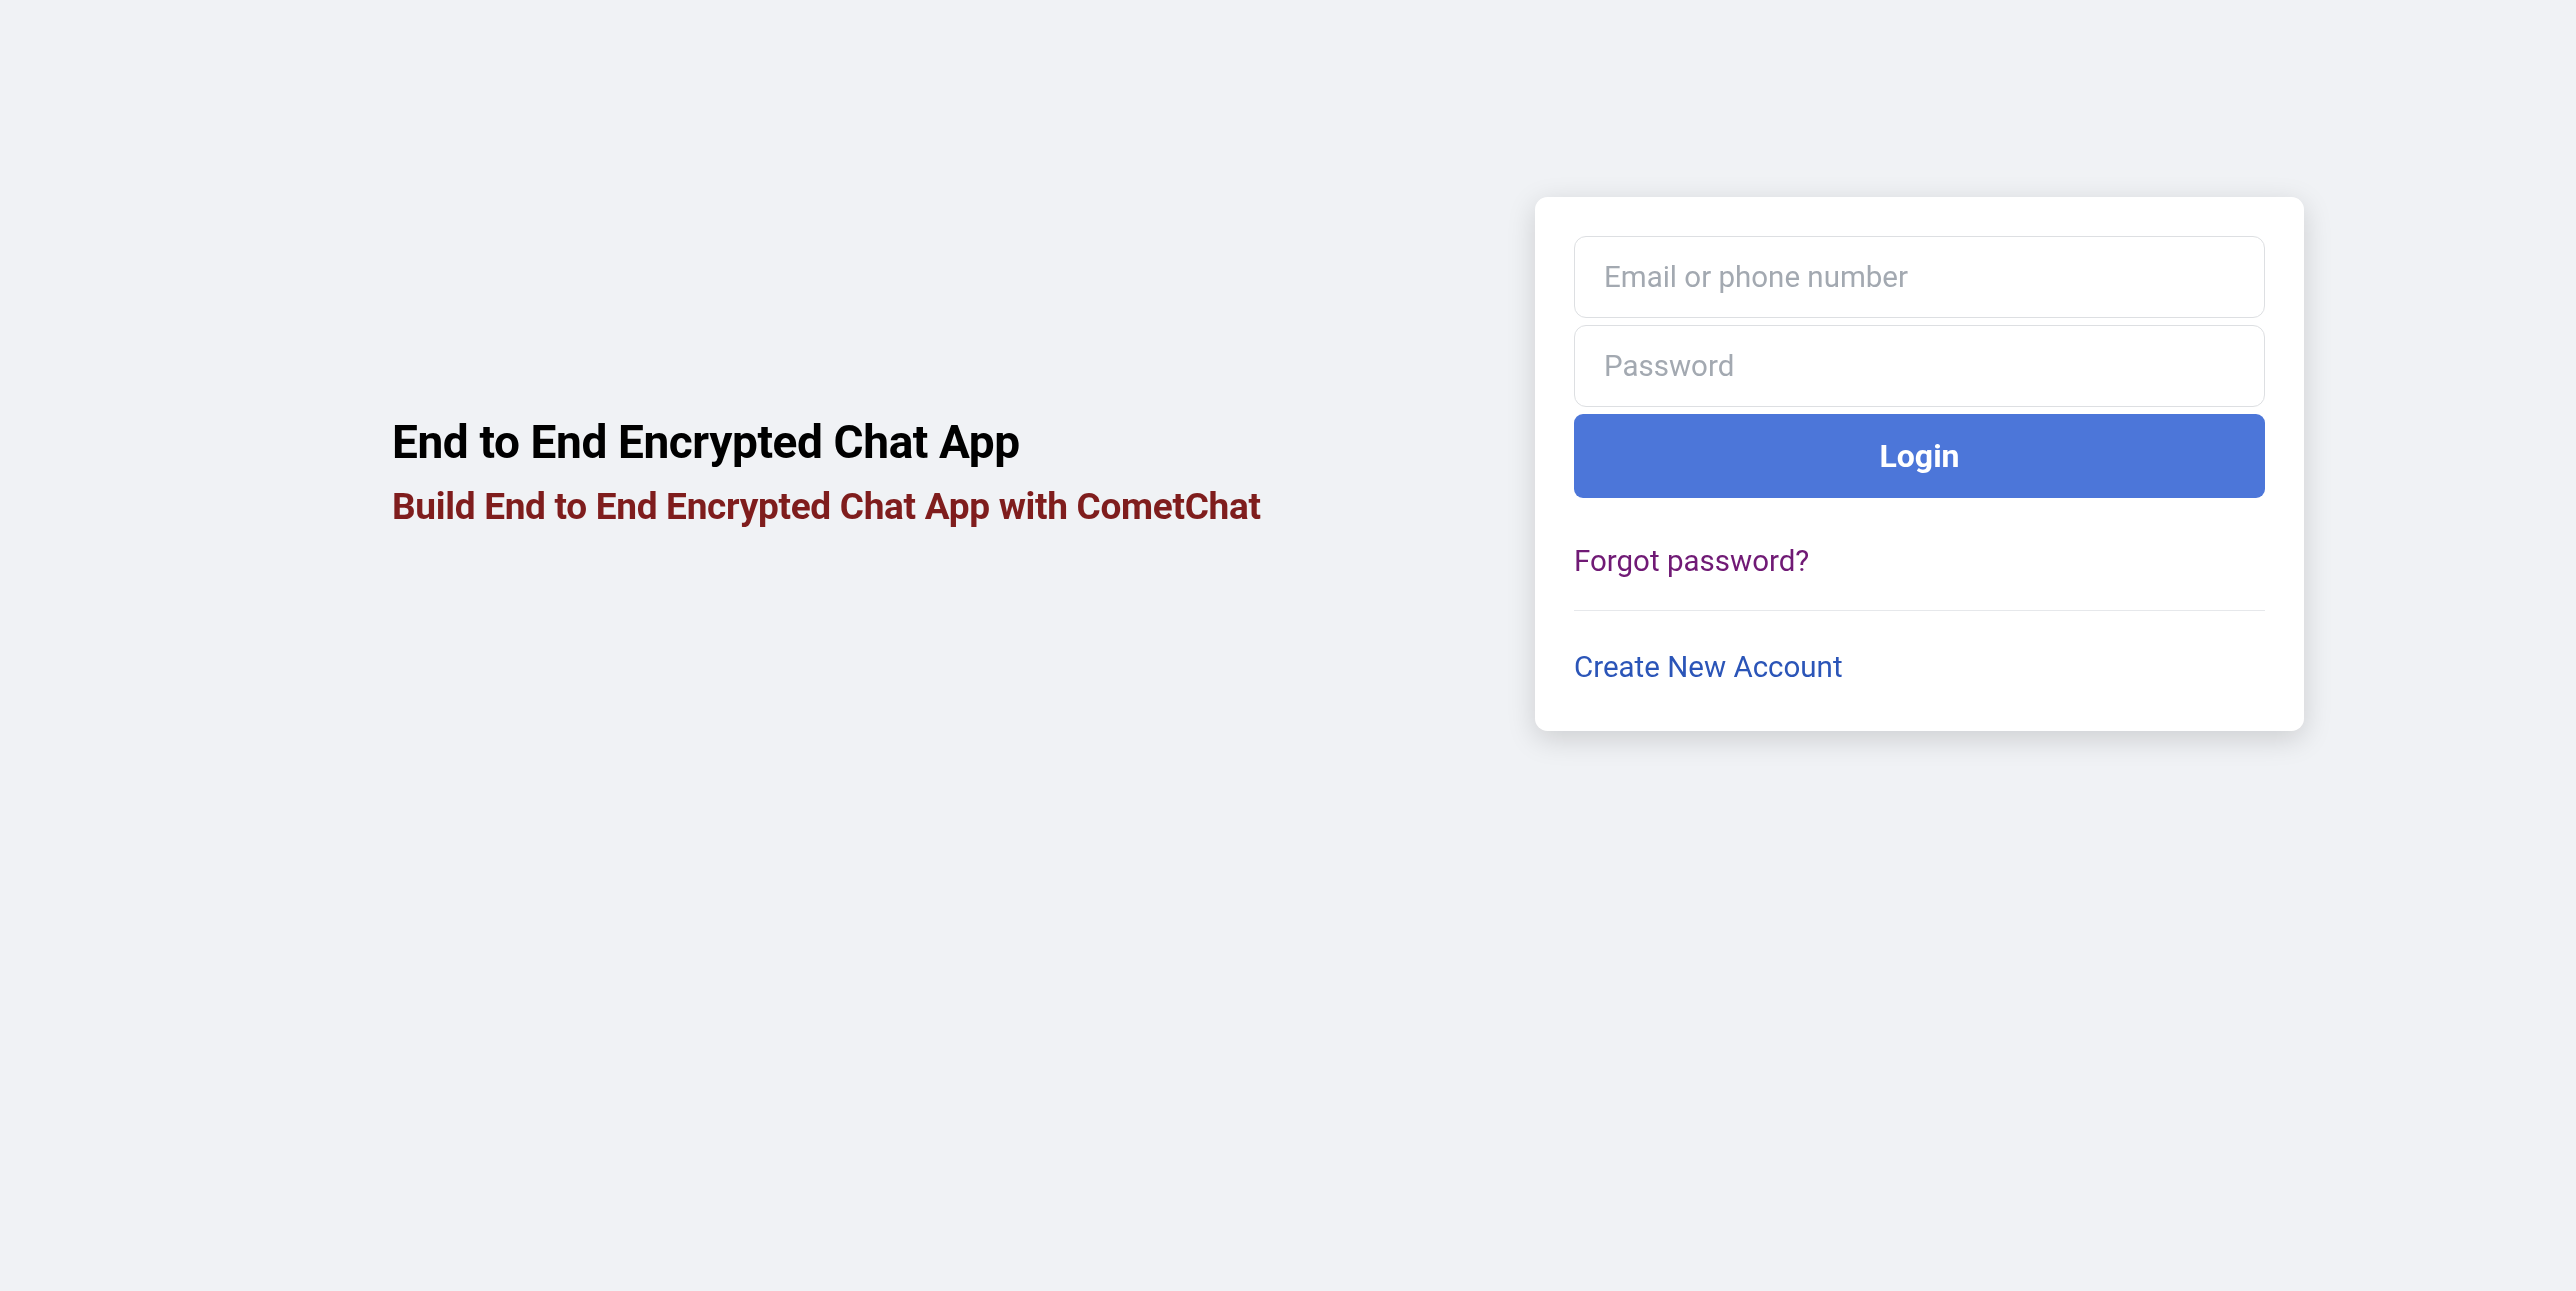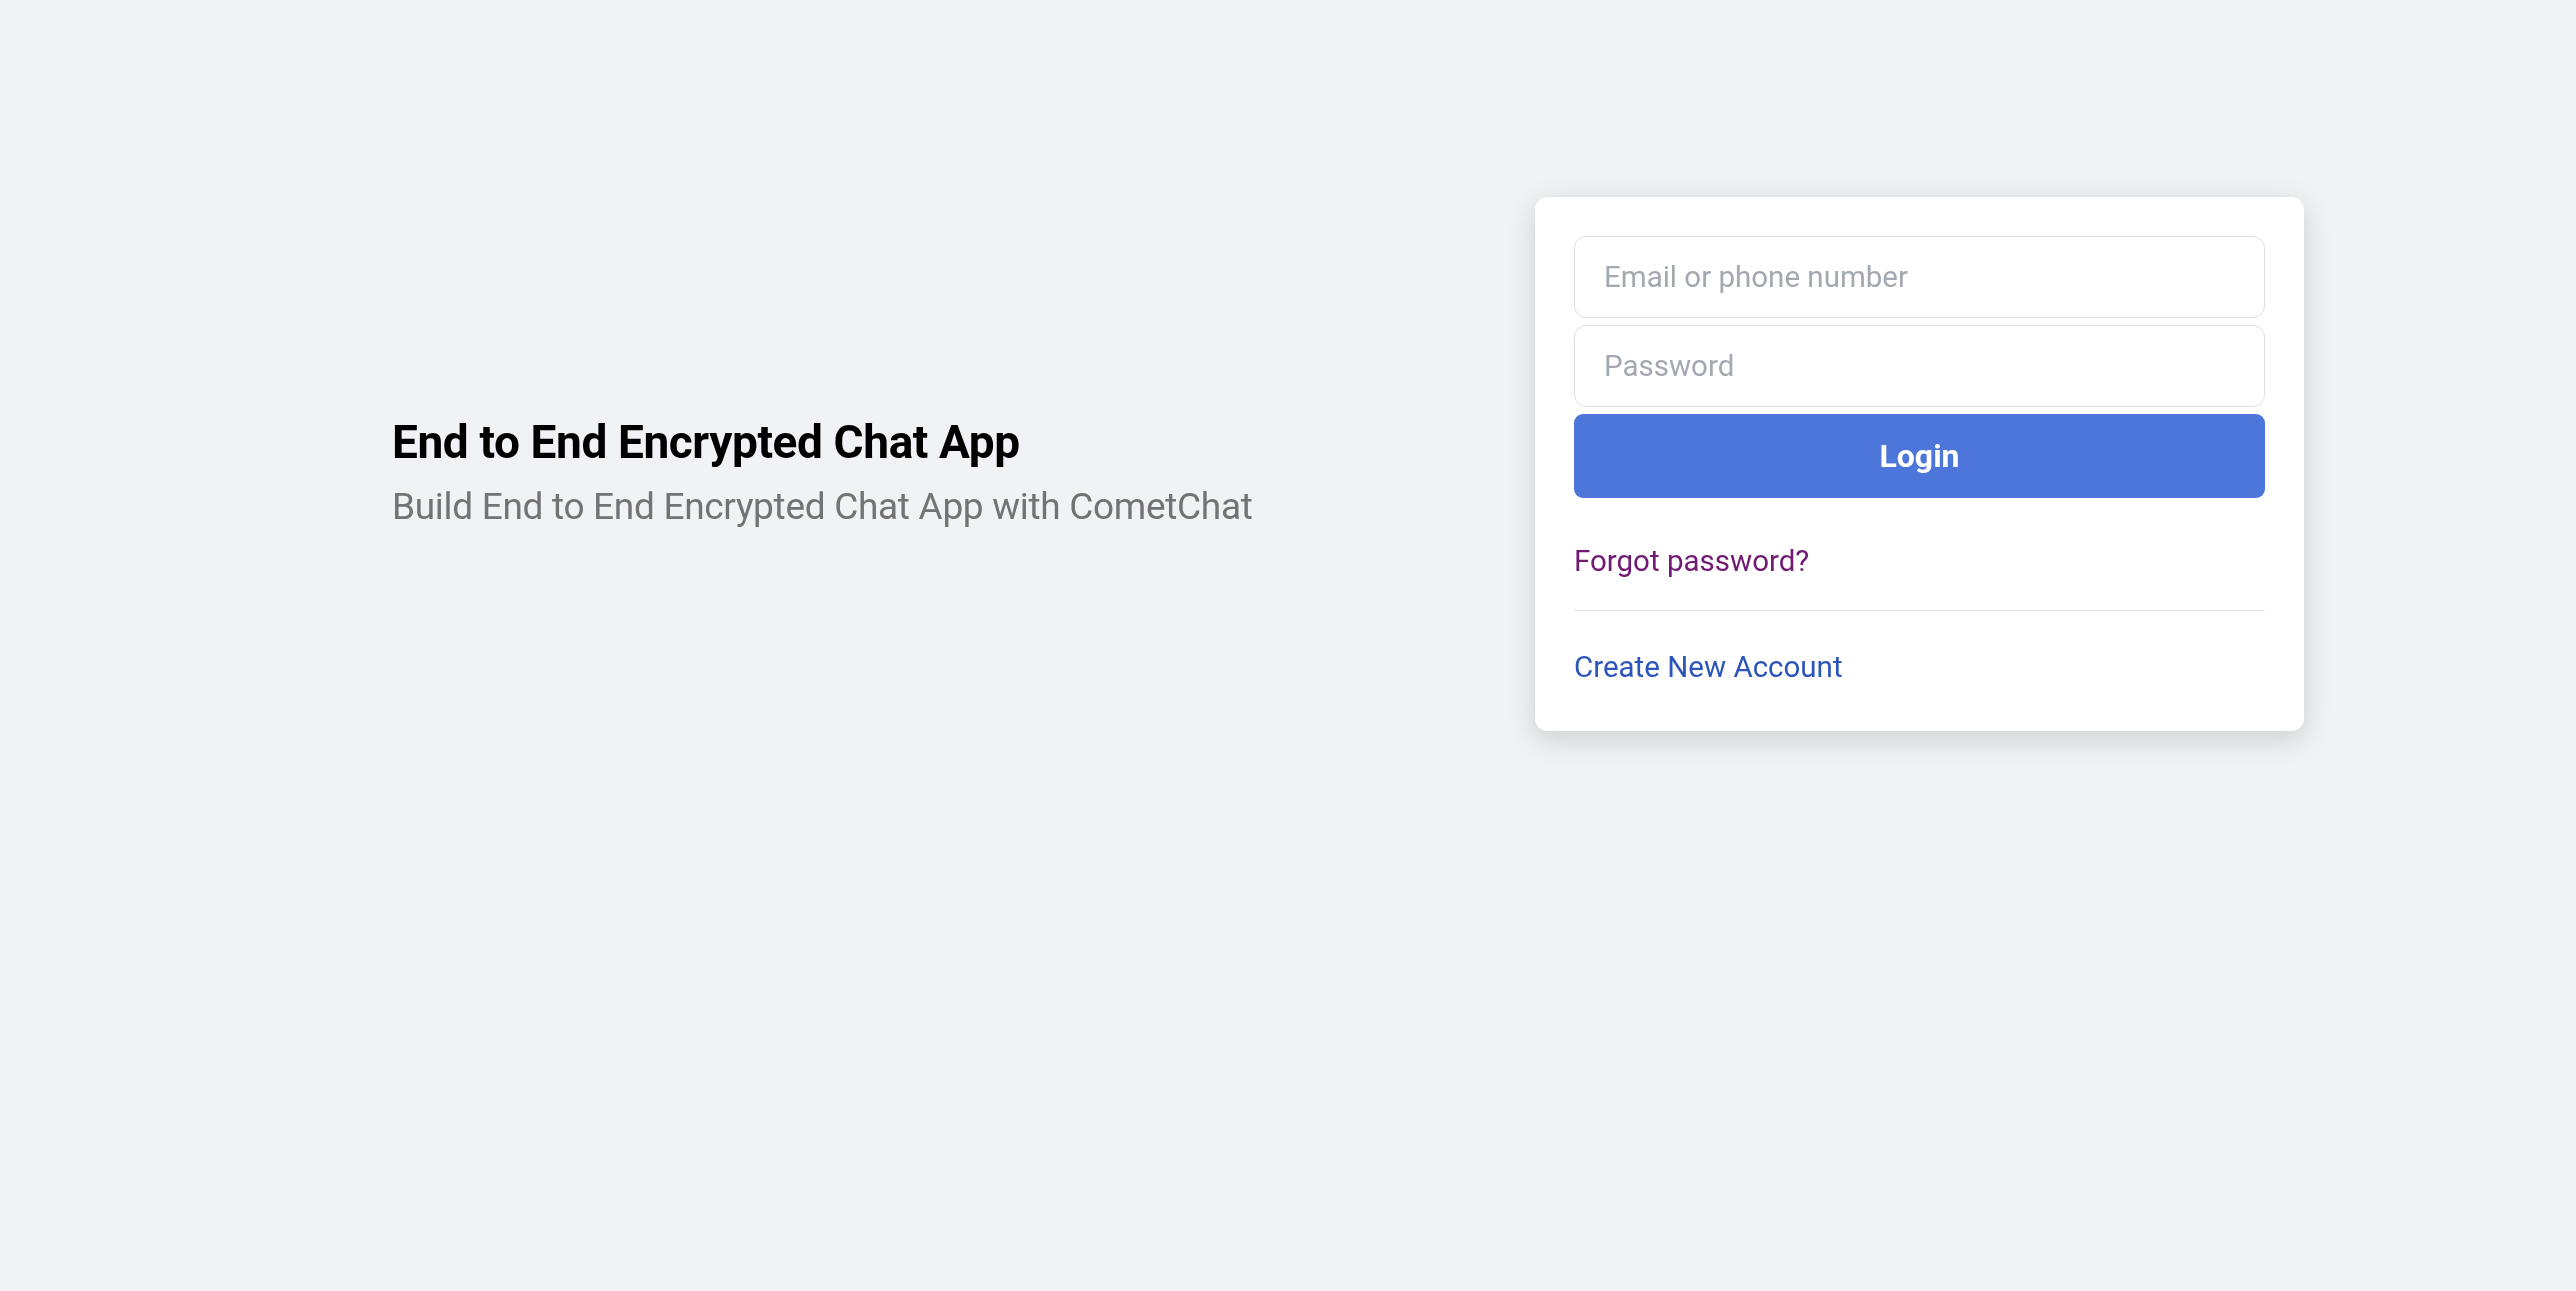--- a/index.html
+++ b/index.html
@@ -27,22 +27,22 @@
     }
     .headline {
       font-size: 46px;
       font-weight: 700;
       color: #000000;
       letter-spacing: -0.4px;
       margin-bottom: 16px;
     }
     .subhead {
       font-size: 37px;
-      font-weight: 400;
-      color: #737373;
+      font-weight: 700;
+      color: #7f1d1d;
       letter-spacing: -0.3px;
     }
     .login-card {
       background: #fff;
       border-radius: 12.5px;
       box-shadow: 0 7.2px 29px rgba(0,0,0,0.15);
       width: 769px;
       padding: 39px 39px 39px 39px;
       margin-left: 88px;
     }

